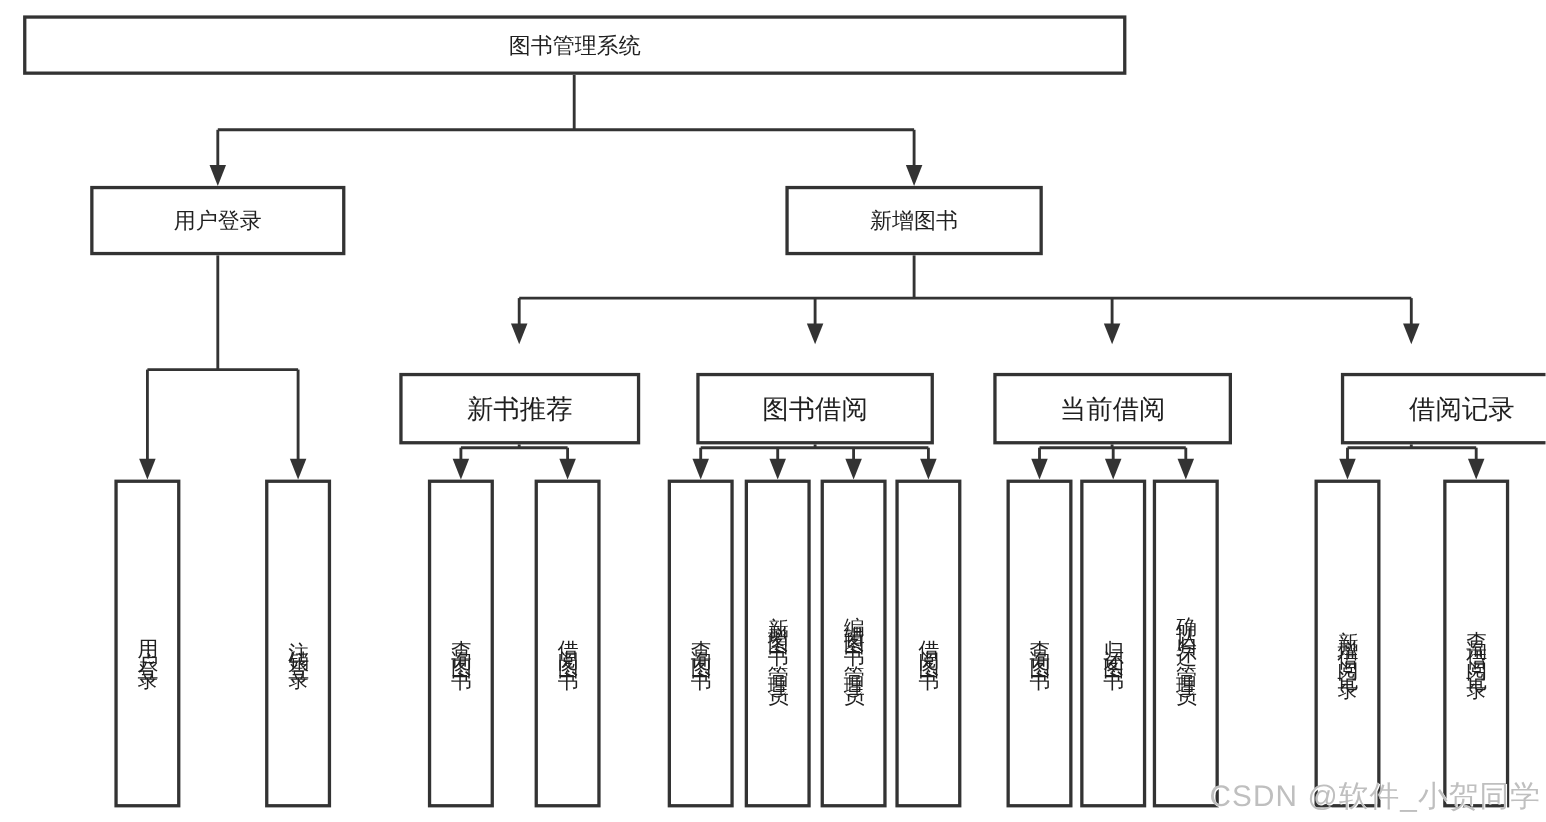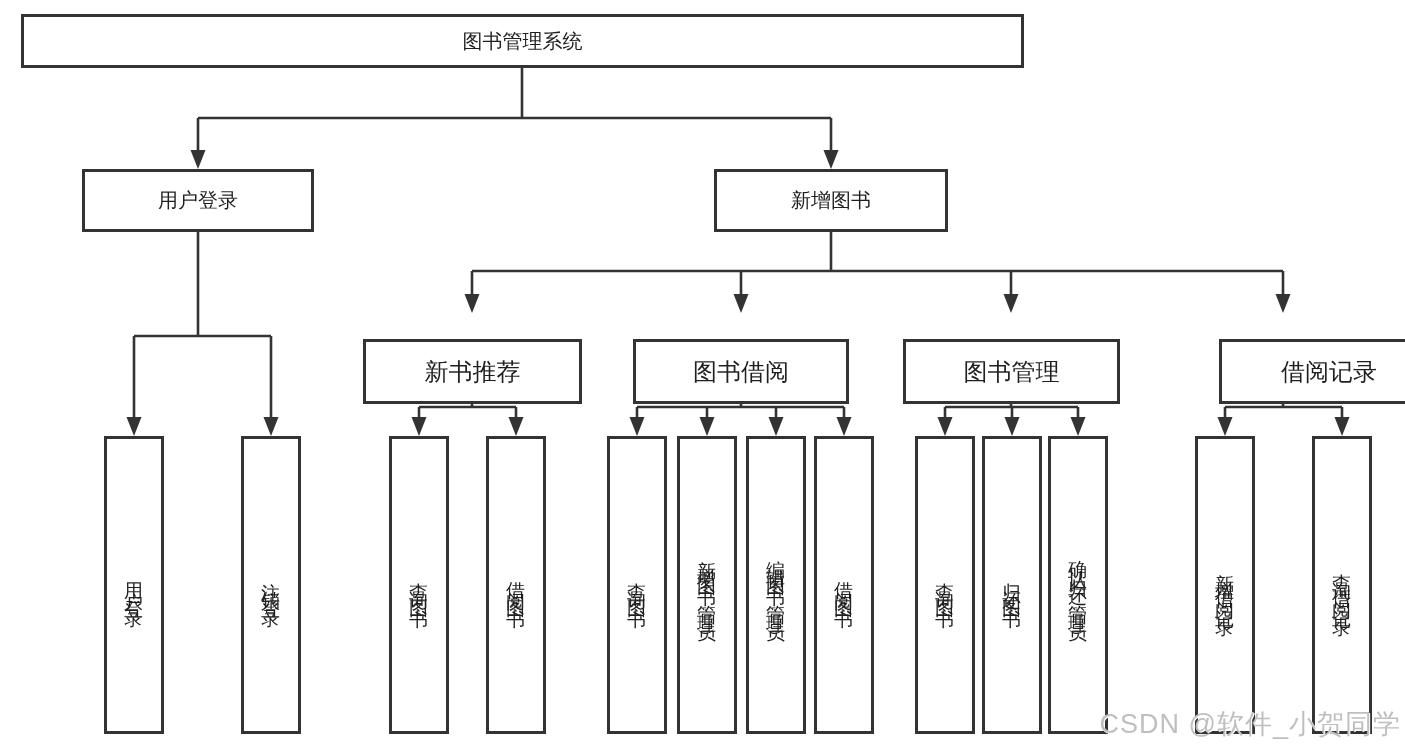--- a/index.html
+++ b/index.html
@@ -142,21 +142,21 @@
     <span class="hlabel">新增图书</span>
   </div>
 
   <div class="node l3-box" style="left:363px;width:219px;">
     <span class="hlabel">新书推荐</span>
   </div>
   <div class="node l3-box" style="left:633px;width:216px;">
     <span class="hlabel">图书借阅</span>
   </div>
   <div class="node l3-box" style="left:903px;width:217px;">
-    <span class="hlabel">图书管理</span>
+    <span class="hlabel">当前借阅</span>
   </div>
   <div class="node l3-box" style="left:1219px;width:220px;">
     <span class="hlabel">借阅记录</span>
   </div>
 
   <div class="node leaf" style="left:104px;">
     <span class="vtext">用户登录</span>
   </div>
   <div class="node leaf" style="left:241px;">
     <span class="vtext">注销登录</span>

